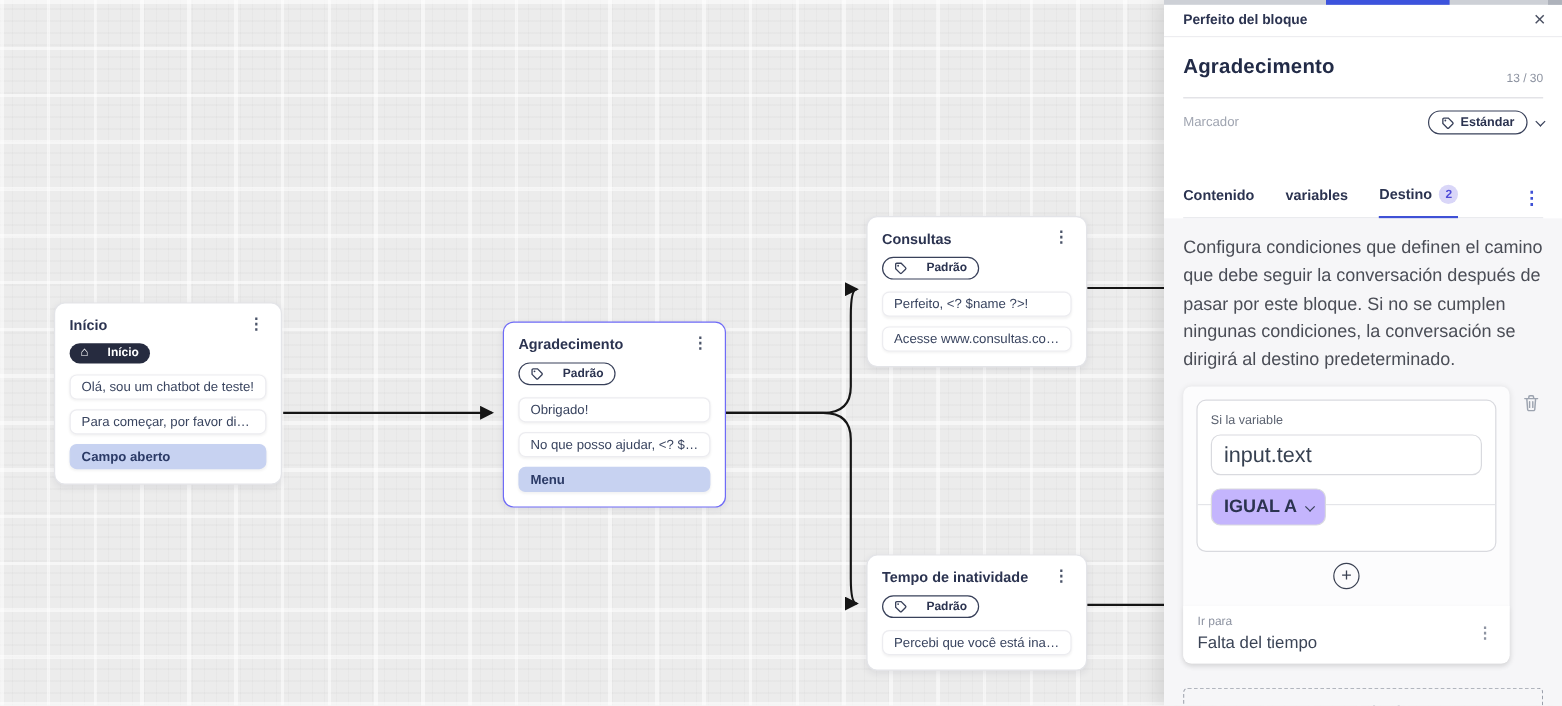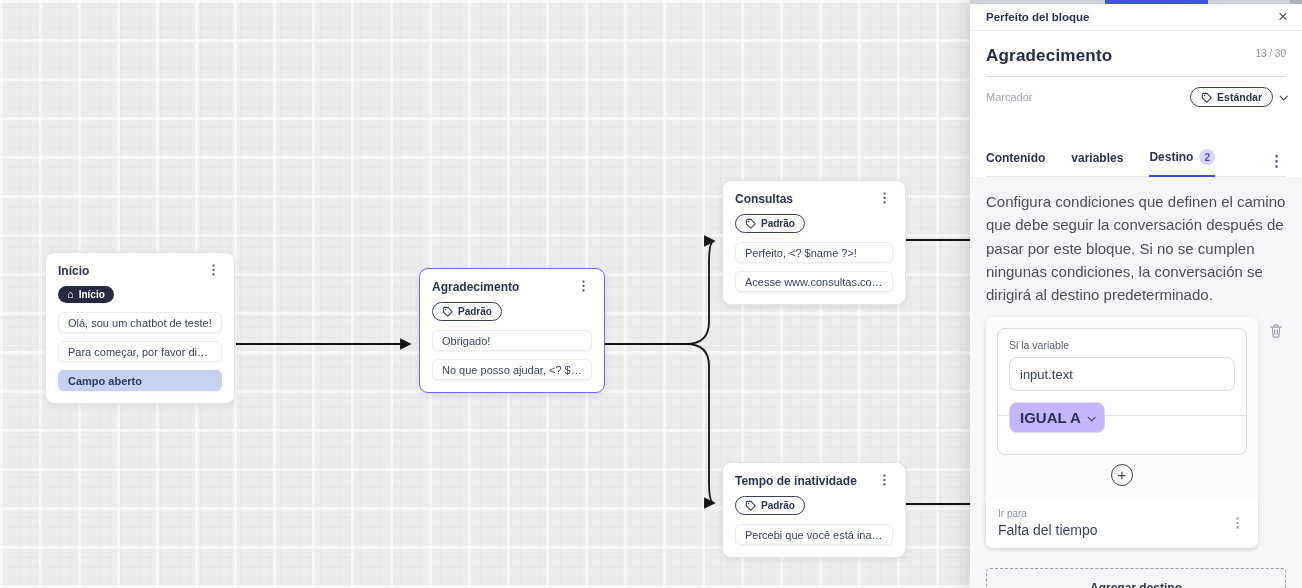--- a/index.html
+++ b/index.html
@@ -20,21 +20,21 @@
 
   .node {
     position:absolute; background:#fff; border:1px solid #e3e4e8; border-radius:9px;
     box-shadow:0 2px 6px rgba(40,40,60,.08); padding:11px 12px 12px;
   }
   .node.selected { border:1.5px solid #6f6bf7; }
   .node-head { display:flex; justify-content:space-between; align-items:flex-start; }
   .node-title { font-size:12px; font-weight:700; color:#2b3350; }
   .kebab { font-size:13px; font-weight:700; color:#4a5368; line-height:12px; cursor:pointer; padding:0 2px; }
   .kebab.blue { color:#3f51d6; font-size:15px; }
-  .badge { display:inline-flex; align-items:flex-start; gap:5px; margin-top:8px;
+  .badge { display:inline-flex; align-items:flex-start; gap:16px; margin-top:8px;
            border-radius:11px; font-size:10px; font-weight:700; padding:3px 9px; }
   .badge.dark { background:#262b3f; color:#fff; }
   .badge.outline { border:1px solid #39415a; color:#2b3350; background:#fff; }
   .home-g { font-size:11px; line-height:10px; }
   .tag-ic { display:inline-block; }
   .rows { margin-top:9px; display:flex; flex-direction:column; gap:8px; }
   .row {
     height:21px; line-height:21px; background:#fff; border:1px solid #ececf0; border-radius:6px;
     box-shadow:0 1px 2px rgba(0,0,0,.05); padding:0 9px; font-size:11px; color:#39445f;
     white-space:nowrap; overflow:hidden; text-overflow:ellipsis; cursor:pointer;
@@ -51,21 +51,21 @@
   .panel-strip .strip-dark { position:absolute; right:0; top:0; width:12px; height:4px; background:#aeb2bb; }
 
   .panel-head { flex:none; display:flex; justify-content:space-between; align-items:center;
                 padding:6px 14px 6px 16px; border-bottom:1px solid #ededf0; }
   .panel-head-title { font-size:11.5px; font-weight:700; color:#2b3350; }
   .close-x { font-size:17px; color:#4b5163; cursor:pointer; line-height:14px; }
 
   .block-title-row { flex:none; display:flex; justify-content:space-between; align-items:flex-start;
                      padding:15px 16px 0; }
   .block-title { font-size:17px; font-weight:700; color:#222b47; letter-spacing:.2px; }
-  .counter { font-size:10px; color:#8d93a1; margin-top:2px; }
+  .counter { font-size:10px; color:#8d93a1; margin-top:14px; }
   .title-divider { flex:none; border-bottom:1px solid #dcdde2; margin:10px 16px 0; }
 
   .marker-row { flex:none; display:flex; justify-content:space-between; align-items:center; padding:10px 16px 4px; }
   .marker-label { font-size:11px; color:#a0a5b1; }
   .marker-right { display:flex; align-items:center; gap:7px; }
   .pill { display:inline-flex; align-items:center; gap:5px; border:1px solid #39415a; border-radius:13px;
           padding:3px 10px; font-size:10.5px; font-weight:700; color:#2b3350; background:#fff; cursor:pointer; }
   .chev { display:inline-block; width:6px; height:6px; border-right:1.6px solid #39415a; border-bottom:1.6px solid #39415a; }
   .chev.down { transform:rotate(45deg) translateY(-1px); }
   .chev.up   { transform:rotate(-135deg) translateY(-1px); }
@@ -83,21 +83,21 @@
 
   .dest-row { display:flex; align-items:flex-start; gap:8px; }
   .dest-card { flex:1; border-radius:7px; box-shadow:0 1px 5px rgba(0,0,0,.10); background:#fcfcfd; }
   .dest-head { background:#c9d5f3; border-radius:7px 7px 0 0; display:flex; justify-content:space-between;
                align-items:center; padding:8px 12px; cursor:pointer; }
   .dest-head-label { font-size:11px; font-weight:700; color:#2a3a66; }
   .dest-body { padding:11px 11px 6px; }
   .cond-card { background:#fff; border:1px solid #d9dadf; border-radius:8px; padding:10px 11px 12px; }
   .small-label { font-size:10.5px; color:#5b6270; margin-bottom:6px; }
   .txt-input { width:100%; height:34px; border:1px solid #d9dadf; border-radius:8px; padding:0 10px;
-               font-size:13px; color:#374151; background:#fff; font-family:"Liberation Sans",sans-serif; outline:none; }
+               font-size:18px; color:#374151; background:#fff; font-family:"Liberation Sans",sans-serif; outline:none; }
   .cond-divider { position:relative; border-top:1px solid #e4e5e9; margin:24px -11px 26px; }
   .op-pill { position:absolute; left:11px; top:-14px; display:inline-flex; align-items:center; gap:7px;
              background:#c4b5fd; border:1px solid #d9dadf; border-radius:8px; padding:6px 10px;
              font-size:15px; font-weight:700; color:#2b3350; cursor:pointer; }
   .plus-wrap { display:flex; justify-content:center; padding:9px 0 8px; }
   .plus-btn { width:22px; height:22px; border:1.5px solid #3a4152; border-radius:50%; background:transparent;
               color:#3a4152; font-size:15px; line-height:18px; font-weight:400; cursor:pointer;
               display:flex; align-items:center; justify-content:center; }
   .goto { background:#fff; border-radius:0 0 7px 7px; box-shadow:0 2px 4px rgba(0,0,0,.06);
           padding:8px 12px 10px; display:flex; justify-content:space-between; align-items:center; }
@@ -151,20 +151,21 @@
     <span class="badge outline">
         <svg class="tag-ic" width="11" height="11" viewBox="0 0 24 24">
           <path d="M21 11l-8-8H5a2 2 0 0 0-2 2v8l8 8a2 2 0 0 0 2.8 0l7.2-7.2a2 2 0 0 0 0-2.8z" fill="none" stroke="#39415a" stroke-width="2.4"></path>
           <circle cx="7.5" cy="7.5" r="1.7" fill="#39415a"></circle>
         </svg>
         <span>Padrão</span>
       </span>
     <div class="rows">
       <div class="row">Obrigado!</div>
       <div class="row">No que posso ajudar, &lt;? $name ...</div>
+      <div class="row hl">Menu</div>
     </div>
   </div>
 
   <div class="node" style="left:722px; top:180px; width:184px;">
     <div class="node-head">
       <span class="node-title">Consultas</span>
       <span class="kebab">⋮</span>
     </div>
     <span class="badge outline">
         <svg class="tag-ic" width="11" height="11" viewBox="0 0 24 24">

